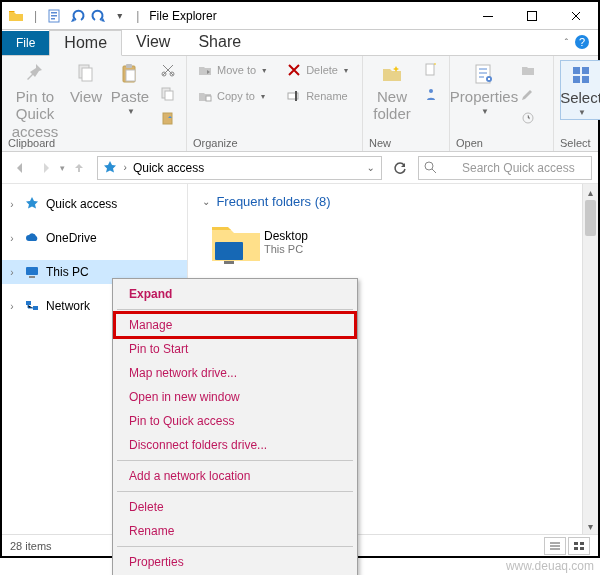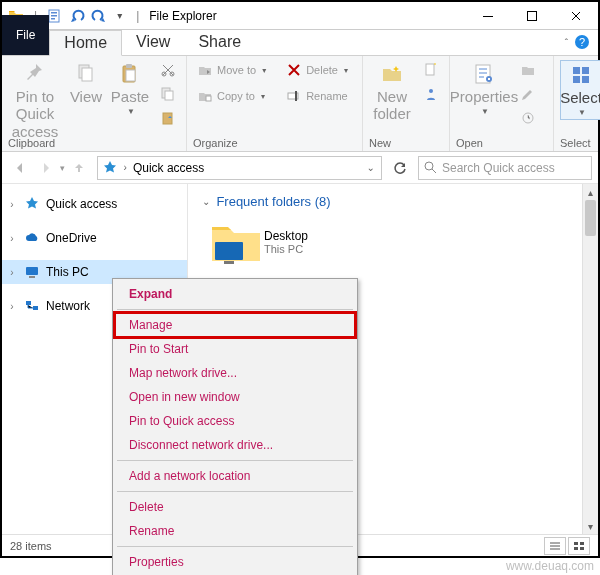--- a/index.html
+++ b/index.html
@@ -20,21 +20,21 @@
   .qa-icons { display:flex; align-items:center; gap:6px; padding:0 6px; }
   .qa-icons svg { width:16px; height:16px; }
   .title-sep { color:#888; margin:0 4px; }
   .title-text { font-size:12px; flex:0 0 auto; }
   .spacer { flex:1; }
   .winbtns { display:flex; }
   .winbtn { width:44px; height:28px; display:flex; align-items:center; justify-content:center; }
   .winbtn svg { width:12px; height:12px; }
   
   .tabsrow { height:26px; display:flex; align-items:flex-end; border-bottom:1px solid #d0d0d0; position:relative;}
-  .filetab { background:#0f172a; color:#fff; padding:5px 14px; font-size:12px; height:40px; display:flex; align-items:center; }
+  .filetab { background:#0369a1; color:#fff; padding:5px 14px; font-size:12px; height:24px; display:flex; align-items:center; }
   .tab { padding:5px 14px; font-size:16px; color:#333; height:26px; display:flex; align-items:center; }
   .tab.active { background:#f5f6f7; border:1px solid #d0d0d0; border-bottom:1px solid #f5f6f7; margin-bottom:-1px; }
   .help { position:absolute; right:8px; top:4px; }
   .minrib { position:absolute; right:30px; top:8px; color:#666; font-size:10px;}
   
   .ribbon { height:96px; background:#f5f6f7; border-bottom:1px solid #d0d0d0; display:flex; }
   .group { border-right:1px solid #e0e0e0; padding:4px 6px 2px 6px; display:flex; flex-direction:column; justify-content:space-between;}
   .group-body { display:flex; align-items:flex-start; gap:4px; height:72px;}
   .group-label { text-align:left; font-size:11px; color:#666; padding-top:2px;}
   .rbtn-lg { display:flex; flex-direction:column; align-items:center; justify-content:flex-start; width:54px; padding-top:2px; gap:2px; color:#444;}
@@ -47,21 +47,21 @@
   .ico24{width:24px;height:24px;display:flex;align-items:center;justify-content:center;}
   .ico16{width:16px;height:16px;display:flex;align-items:center;justify-content:center;}
   .drop-tiny{font-size:8px; color:#666; margin-left:2px;}
   
   .addrrow { height:32px; display:flex; align-items:center; gap:6px; padding:4px 6px; border-bottom:1px solid #e5e5e5;}
   .navbtns{display:flex; align-items:center; gap:2px;}
   .circ{width:24px;height:24px;border-radius:50%;display:flex;align-items:center;justify-content:center;color:#b0b0b0;}
   .addrbox{flex:1;border:1px solid #c8c8c8;height:24px;display:flex;align-items:center;padding:0 4px;gap:6px;}
   .addrbox .chev{color:#666;font-size:10px;}
   .refresh{width:24px;height:24px;display:flex;align-items:center;justify-content:center;color:#555;}
-  .searchbox{flex:0 0 174px;border:1px solid #c8c8c8;height:24px;display:flex;align-items:center;padding:0 4px;color:#888;gap:3px;}
+  .searchbox{flex:0 0 174px;border:1px solid #c8c8c8;height:24px;display:flex;align-items:center;padding:0 4px;color:#888;gap:23px;}
   
   .body{display:flex; height:calc(100% - 28px - 26px - 96px - 32px - 22px);}
   .nav{width:186px; border-right:1px solid #e5e5e5; padding:8px 0; position:relative;}
   .nav-item{display:flex;align-items:center;gap:6px;padding:4px 6px 4px 4px; font-size:12px;}
   .nav-item .expander{width:12px;text-align:center;color:#777;font-size:10px;}
   .nav-item.sel{background:#cde8ff;}
   .nav-item .txt{flex:1;}
   .nav-gap{height:10px;}
   .content{flex:1; position:relative; padding:10px 10px;}
   .section-hdr{color:#1a5fb4; font-size:13px; display:flex; align-items:center; gap:6px; margin:0 0 10px 4px;}
@@ -514,21 +514,21 @@
   </div>
 
   <div class="ctxmenu">
     <div class="ctx-item bold">Expand</div>
     <div class="ctx-sep"></div>
     <div class="ctx-item boxed">Manage</div>
     <div class="ctx-item">Pin to Start</div>
     <div class="ctx-item">Map network drive...</div>
     <div class="ctx-item">Open in new window</div>
     <div class="ctx-item">Pin to Quick access</div>
-    <div class="ctx-item">Disconnect network drive...</div>
+    <div class="ctx-item">Disconnect folders drive...</div>
     <div class="ctx-sep"></div>
     <div class="ctx-item">Add a network location</div>
     <div class="ctx-sep"></div>
     <div class="ctx-item">Delete</div>
     <div class="ctx-item">Rename</div>
     <div class="ctx-sep"></div>
     <div class="ctx-item">Properties</div>
   </div>
 </div>
 

